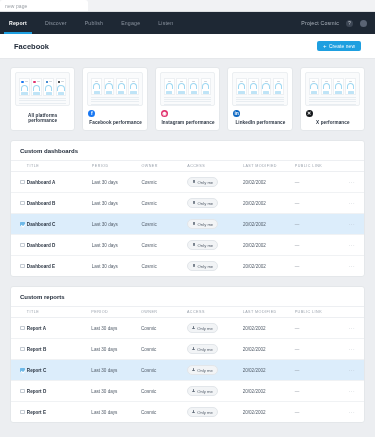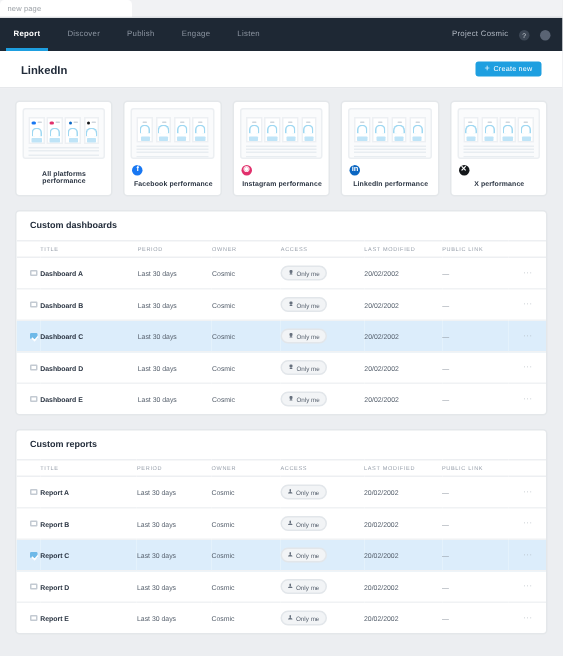--- a/index.html
+++ b/index.html
@@ -227,21 +227,21 @@
       <div class="nav-tab">Listen</div>
     </div>
   <div class="nav-right">
     <span class="project-name">Project Cosmic</span>
     <span class="nav-circle">?</span>
     <span class="nav-circle avatar"></span>
   </div>
 </div>
 
 <div class="page-header">
-  <span class="page-title">LinkedIn</span>
+  <span class="page-title">Facebook</span>
   <div class="create-btn">
     <span class="plus">+</span>
     <span class="lbl">Create new</span>
   </div>
 </div>
 
 <div class="page-body">
   <div class="cards-row">
       <div class="card">
         <div class="thumb">

